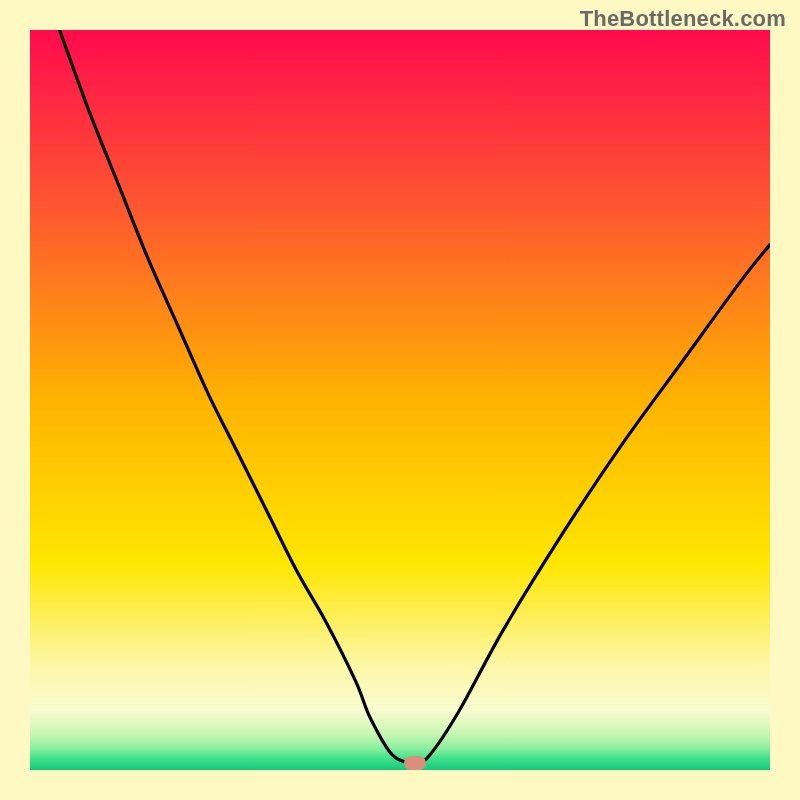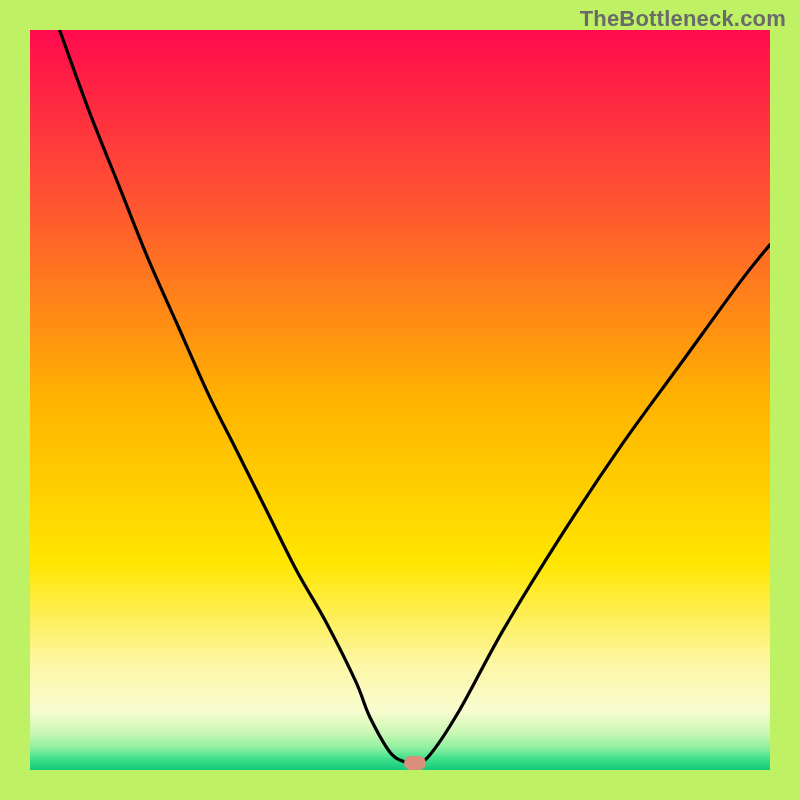--- a/index.html
+++ b/index.html
@@ -9,21 +9,21 @@
     height: 800px;
     background: #000;
     overflow: hidden;
   }
   .frame {
     position: absolute;
     left: 0;
     top: 0;
     width: 800px;
     height: 800px;
-    background: #bef264;
+    background: #fef9c3;
   }
   .plot {
     position: absolute;
     left: 30px;
     top: 30px;
     width: 740px;
     height: 740px;
     overflow: hidden;
   }
   .attrib {

